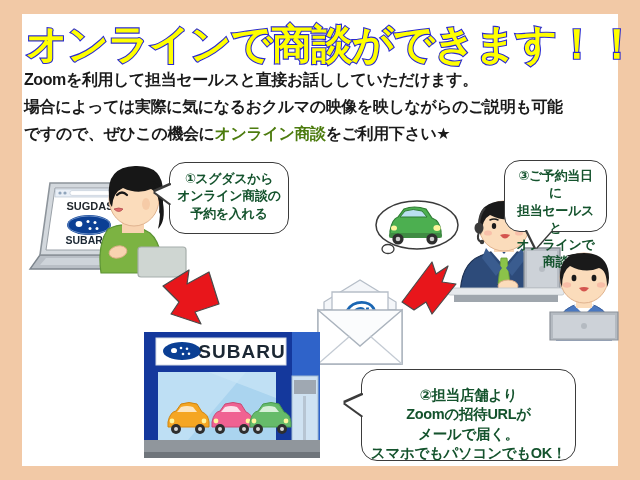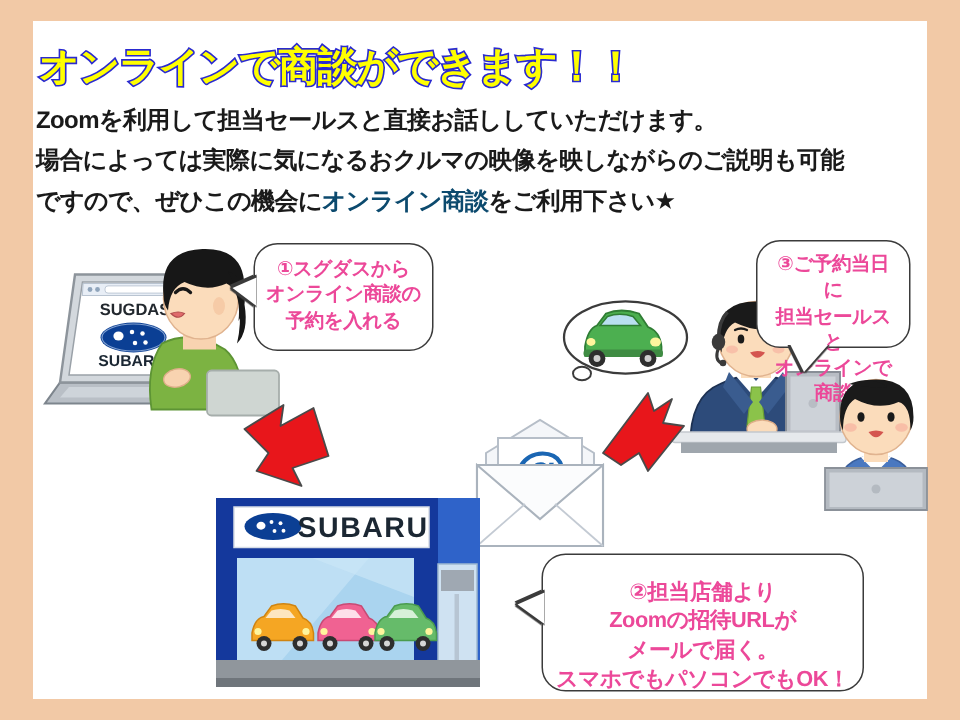--- a/index.html
+++ b/index.html
@@ -12,43 +12,43 @@
   #poster{
     position:absolute;
     left:22px;top:14px;
     width:596px;height:452px;
     background:#ffffff;
   }
   
   .headline{
     position:absolute;left:4px;top:6px;
     width:592px;height:48px;
-    font-size:27px;font-weight:bold;
+    font-size:41px;font-weight:bold;
     line-height:48px;white-space:nowrap;
     color:#ffff00;
     -webkit-text-stroke:2.2px #2a2ad0;
     paint-order:stroke fill;
     letter-spacing:-1px;
   }
   
   .body-line{
     position:absolute;left:2px;
     font-size:16px;font-weight:bold;color:#1a1a1a;
     white-space:nowrap;letter-spacing:-0.4px;
   }
   .l1{top:56px;}
   .l2{top:83px;}
   .l3{top:110px;}
-  .hl{color:#0c4a6e;}
+  .hl{color:#4d7c0f;}
   
   .bubble{
     position:absolute;
     background:#fff;border:1.6px solid #3b3b3b;
     border-radius:16px;
-    font-size:13px;font-weight:bold;color:#ec4899;
+    font-size:13px;font-weight:bold;color:#14532d;
     text-align:center;line-height:1.33;
     box-sizing:border-box;
     padding:5px 7px;
     letter-spacing:-0.3px;
   }
   .bubble .tail{
     position:absolute;width:0;height:0;
   }
   
   #bubble1{left:147px;top:148px;width:120px;height:72px;padding-top:7px;}

